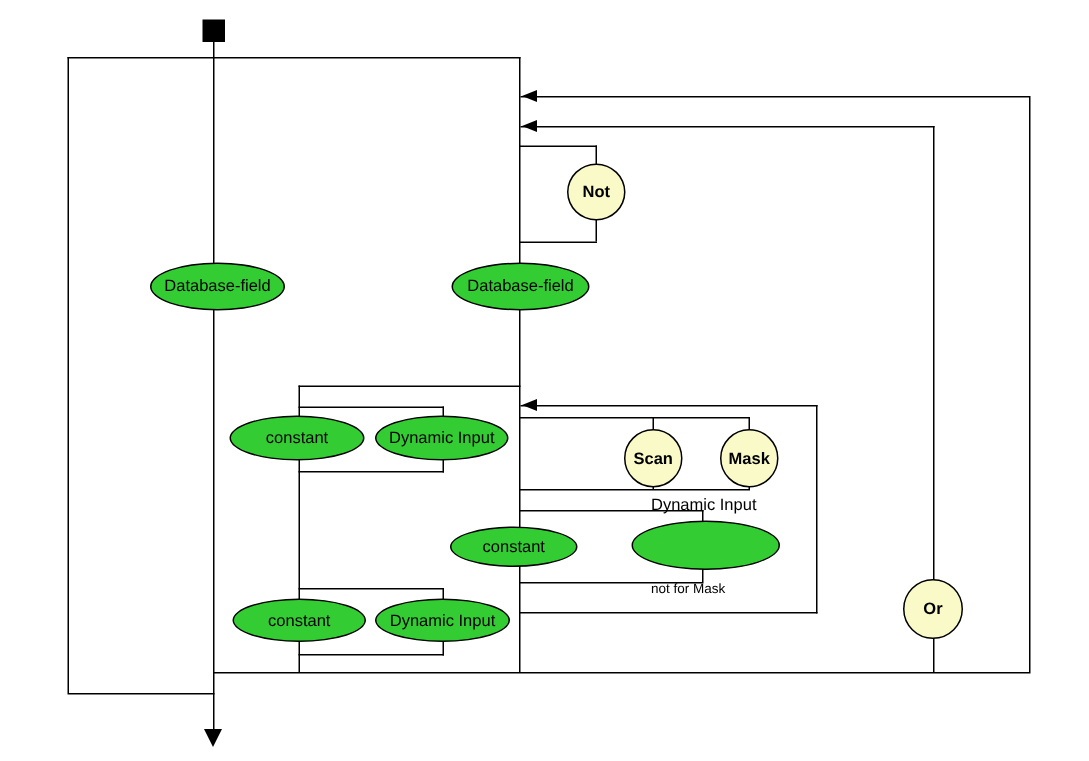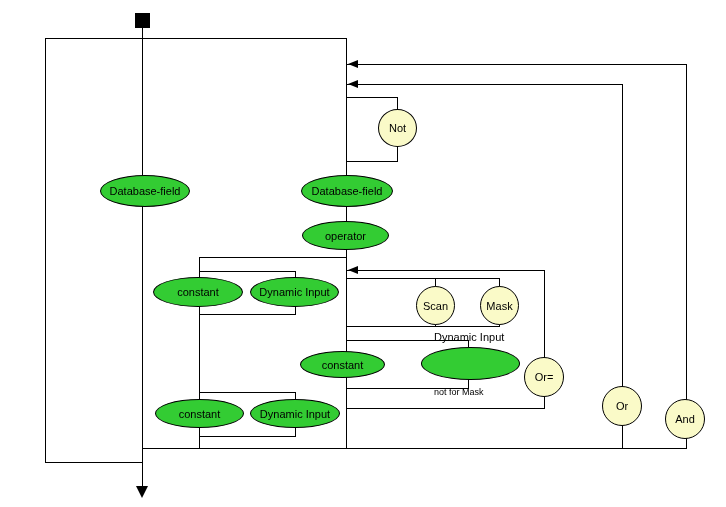--- a/index.html
+++ b/index.html
@@ -16,21 +16,21 @@
   .oval {
     position: absolute; box-sizing: border-box;
     background: #33cc33; border: 1px solid #000; border-radius: 50%;
     display: flex; align-items: center; justify-content: center;
     font-size: 11px; color: #000; z-index: 2; white-space: nowrap;
   }
   .term {
     position: absolute; box-sizing: border-box;
     background: #fafac8; border: 1px solid #000; border-radius: 50%;
     display: flex; align-items: center; justify-content: center;
-    font-size: 11px; font-weight: normal; color: #000; z-index: 2; white-space: nowrap;
+    font-size: 11px; font-weight: bold; color: #000; z-index: 2; white-space: nowrap;
   }
   .oval2 {
     position: absolute; box-sizing: border-box;
     background: #33cc33; border: 1px solid #000; border-radius: 50%;
     display: flex; flex-direction: column; align-items: flex-start; justify-content: center;
     padding-left: 12px; font-size: 11px; color: #000; z-index: 2; white-space: nowrap;
   }
   .oval2 .sub { font-size: 9px; margin-top: 44px; }
   .arrow-left {
     position: absolute; width: 0; height: 0; z-index: 3;
@@ -99,38 +99,29 @@
 
   <div class="term" style="left:378px; top:109px; width:39px; height:38px;">
     <span>Not</span>
   </div>
   <div class="term" style="left:416px; top:286px; width:39px; height:39px;">
     <span>Scan</span>
   </div>
   <div class="term" style="left:480px; top:286px; width:39px; height:39px;">
     <span>Mask</span>
   </div>
-  <div class="term" style="left:524px; top:357px; width:40px; height:40px;">
-    <span>Or=</span>
-  </div>
   <div class="term" style="left:602px; top:386px; width:40px; height:40px;">
     <span>Or</span>
-  </div>
-  <div class="term" style="left:665px; top:399px; width:40px; height:40px;">
-    <span>And</span>
   </div>
 
   <div class="oval" style="left:100px; top:175px; width:90px; height:32px;">
     <span>Database-field</span>
   </div>
   <div class="oval" style="left:301px; top:175px; width:92px; height:32px;">
     <span>Database-field</span>
-  </div>
-  <div class="oval" style="left:302px; top:221px; width:87px; height:29px;">
-    <span>operator</span>
   </div>
   <div class="oval" style="left:153px; top:277px; width:90px; height:30px;">
     <span>constant</span>
   </div>
   <div class="oval" style="left:250px; top:277px; width:89px; height:30px;">
     <span>Dynamic Input</span>
   </div>
   <div class="oval" style="left:300px; top:351px; width:85px; height:27px;">
     <span>constant</span>
   </div>

